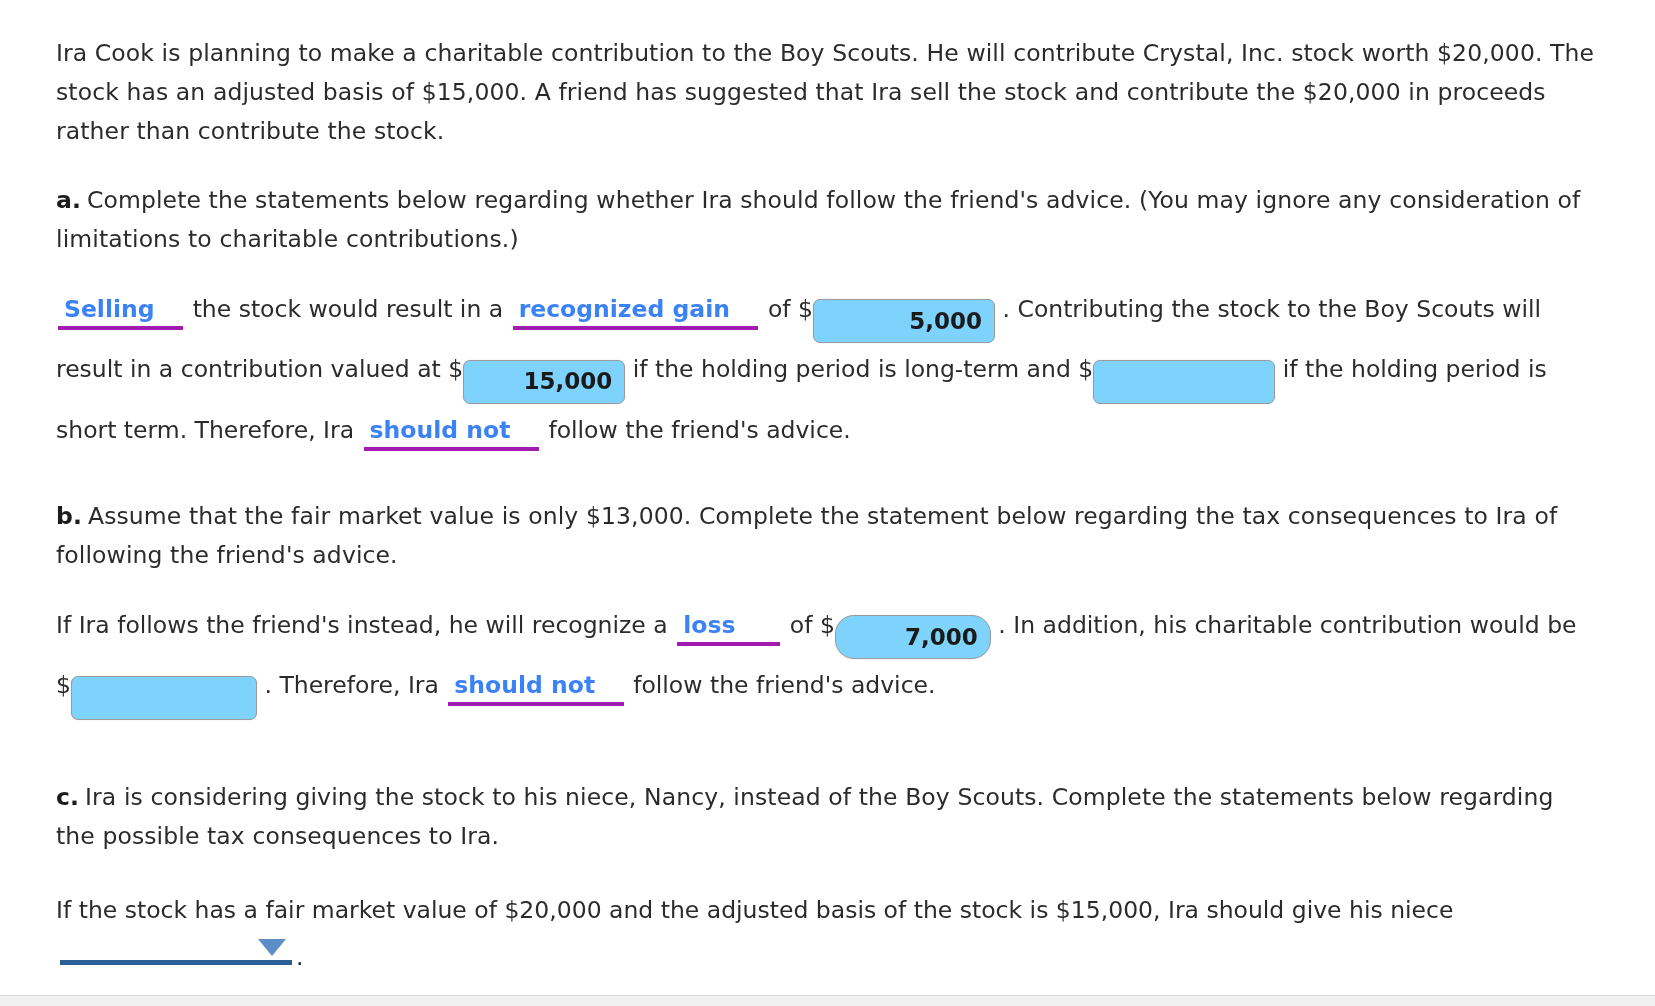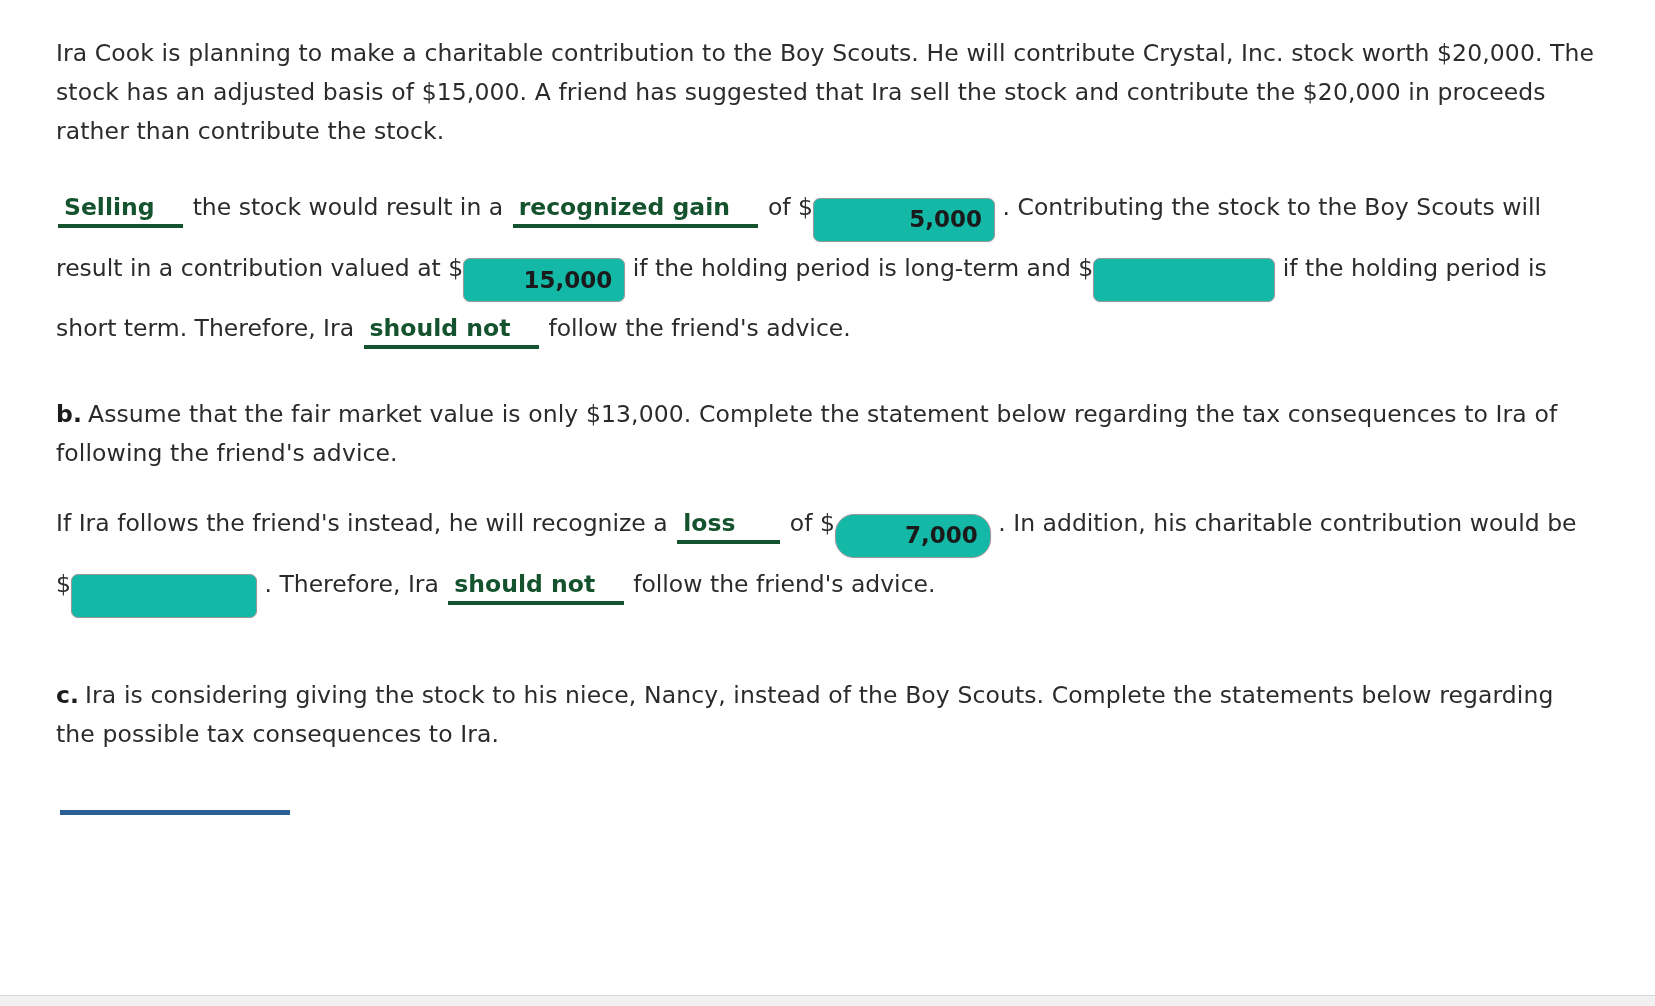--- a/index.html
+++ b/index.html
@@ -49,23 +49,23 @@
     font-size: 23.5px;
     line-height: 40px;
     color: #2b2b2b;
     margin-top: 24px;
   }
 
   
   .dd {
     display: inline-block;
     position: relative;
-    color: #14532d;
+    color: #3b82f6;
     font-weight: bold;
-    border-bottom: 4px solid #14532d;
+    border-bottom: 4px solid #a21caf;
     text-align: left;
     vertical-align: baseline;
     padding: 0 4px 2px 6px;
     line-height: 30px;
     margin: 0 2px;
     cursor: pointer;
   }
   .dd .dd-val { white-space: nowrap; }
 
   
@@ -87,21 +87,21 @@
     border-right: 14px solid transparent;
     border-top: 17px solid #5d8ec8;
   }
 
   
   .inp {
     display: inline-block;
     box-sizing: border-box;
     border: 1.6px solid #9a9a9a;
     border-radius: 7px;
-    background: #14b8a6;
+    background: #7dd3fc;
     font-family: "DejaVu Sans", sans-serif;
     font-size: 23px;
     font-weight: bold;
     color: #1a1a1a;
     text-align: right;
     padding: 6px 12px 7px 8px;
     height: 44px;
     vertical-align: -12px;
     box-shadow: 0 0 2px rgba(0,0,0,0.10);
     outline: none;
@@ -116,20 +116,23 @@
   }
 </style>
 </head>
 <body>
 
 <div class="page">
 
   <p class="para intro">Ira Cook is planning to make a charitable contribution to the Boy Scouts. He will contribute Crystal, Inc. stock worth $20,000. The stock has an adjusted basis of $15,000. A friend has suggested that Ira sell the stock and contribute the $20,000 in proceeds rather than contribute the stock.</p>
 
   <div class="qblock">
+    <p class="para">
+      <span class="qlabel">a.</span><span>Complete the statements below regarding whether Ira should follow the friend's advice. (You may ignore any consideration of limitations to charitable contributions.)</span>
+    </p>
 
     <div class="stmt a">
       <span class="dd"><span class="dd-val">Selling</span>&nbsp;&nbsp;&nbsp;</span>
       <span>the stock would result in a</span>
       <span class="dd"><span class="dd-val">recognized gain</span>&nbsp;&nbsp;&nbsp;</span>
       <span>of $</span><input class="inp" style="width: 182px;" readonly="" value="5,000">
       <span>. Contributing the stock to the Boy Scouts will result in a contribution valued at $</span><input class="inp" style="width: 162px;" readonly="" value="15,000">
       <span>if the holding period is long-term and $</span><input class="inp" style="width: 182px;" readonly="" value="">
       <span>if the holding period is short term. Therefore, Ira</span>
       <span class="dd"><span class="dd-val">should not</span>&nbsp;&nbsp;&nbsp;</span>
@@ -151,20 +154,26 @@
       <span class="dd"><span class="dd-val">should not</span>&nbsp;&nbsp;&nbsp;</span>
       <span>follow the friend's advice.</span>
     </div>
   </div>
 
   <div class="qblock" style="margin-top:58px;">
     <p class="para">
       <span class="qlabel">c.</span><span>Ira is considering giving the stock to his niece, Nancy, instead of the Boy Scouts. Complete the statements below regarding the possible tax consequences to Ira.</span>
     </p>
 
+    <div class="cline" style="margin-top:34px;">
+      <span>If the stock has a fair market value of $20,000 and the adjusted basis of the stock is $15,000, Ira should give his niece</span><br>
+      <span class="dd-empty" style="width:232px;">
+        <span class="caret"></span>
+      </span><span>.</span>
+    </div>
 
     <div class="cline" style="margin-top:26px;">
       <span class="dd-empty" style="width:230px;">
         
       </span>
     </div>
   </div>
 
 </div>
 

